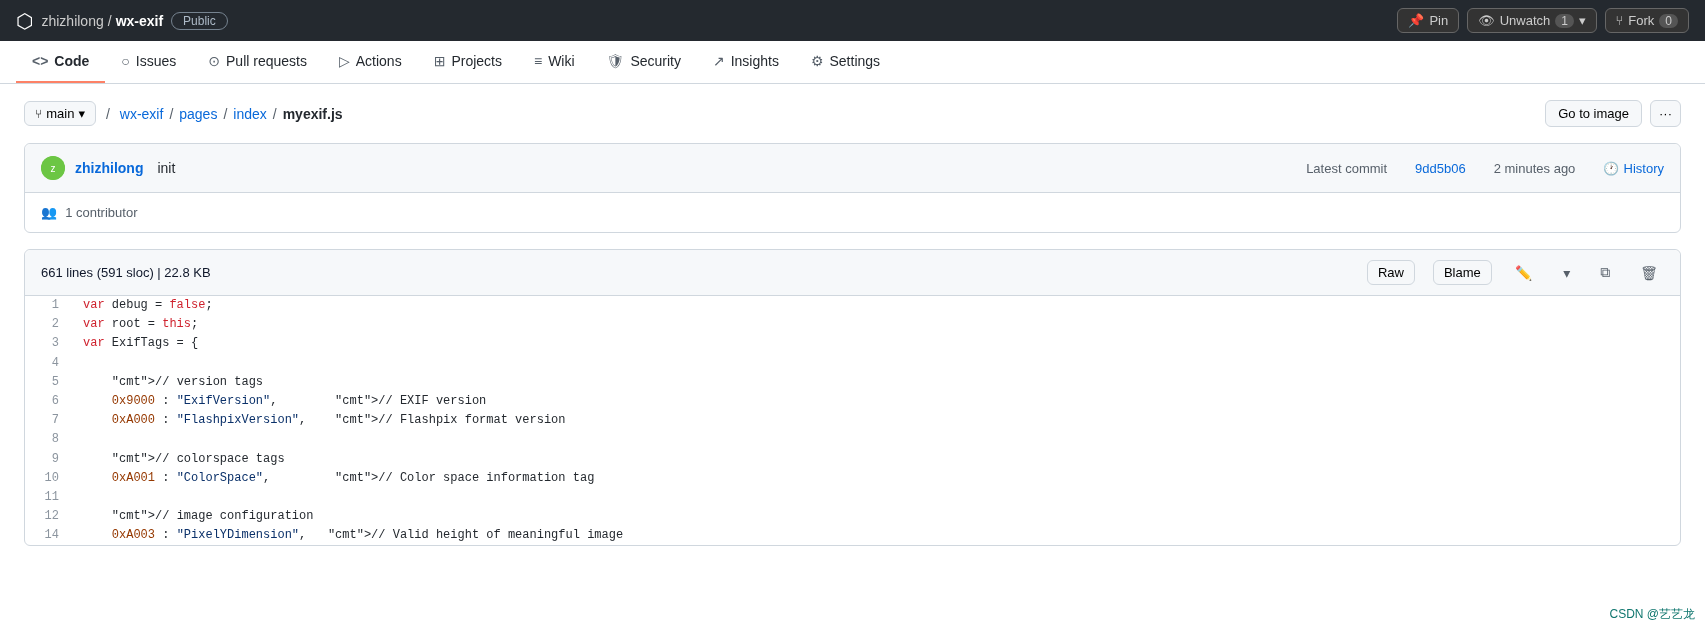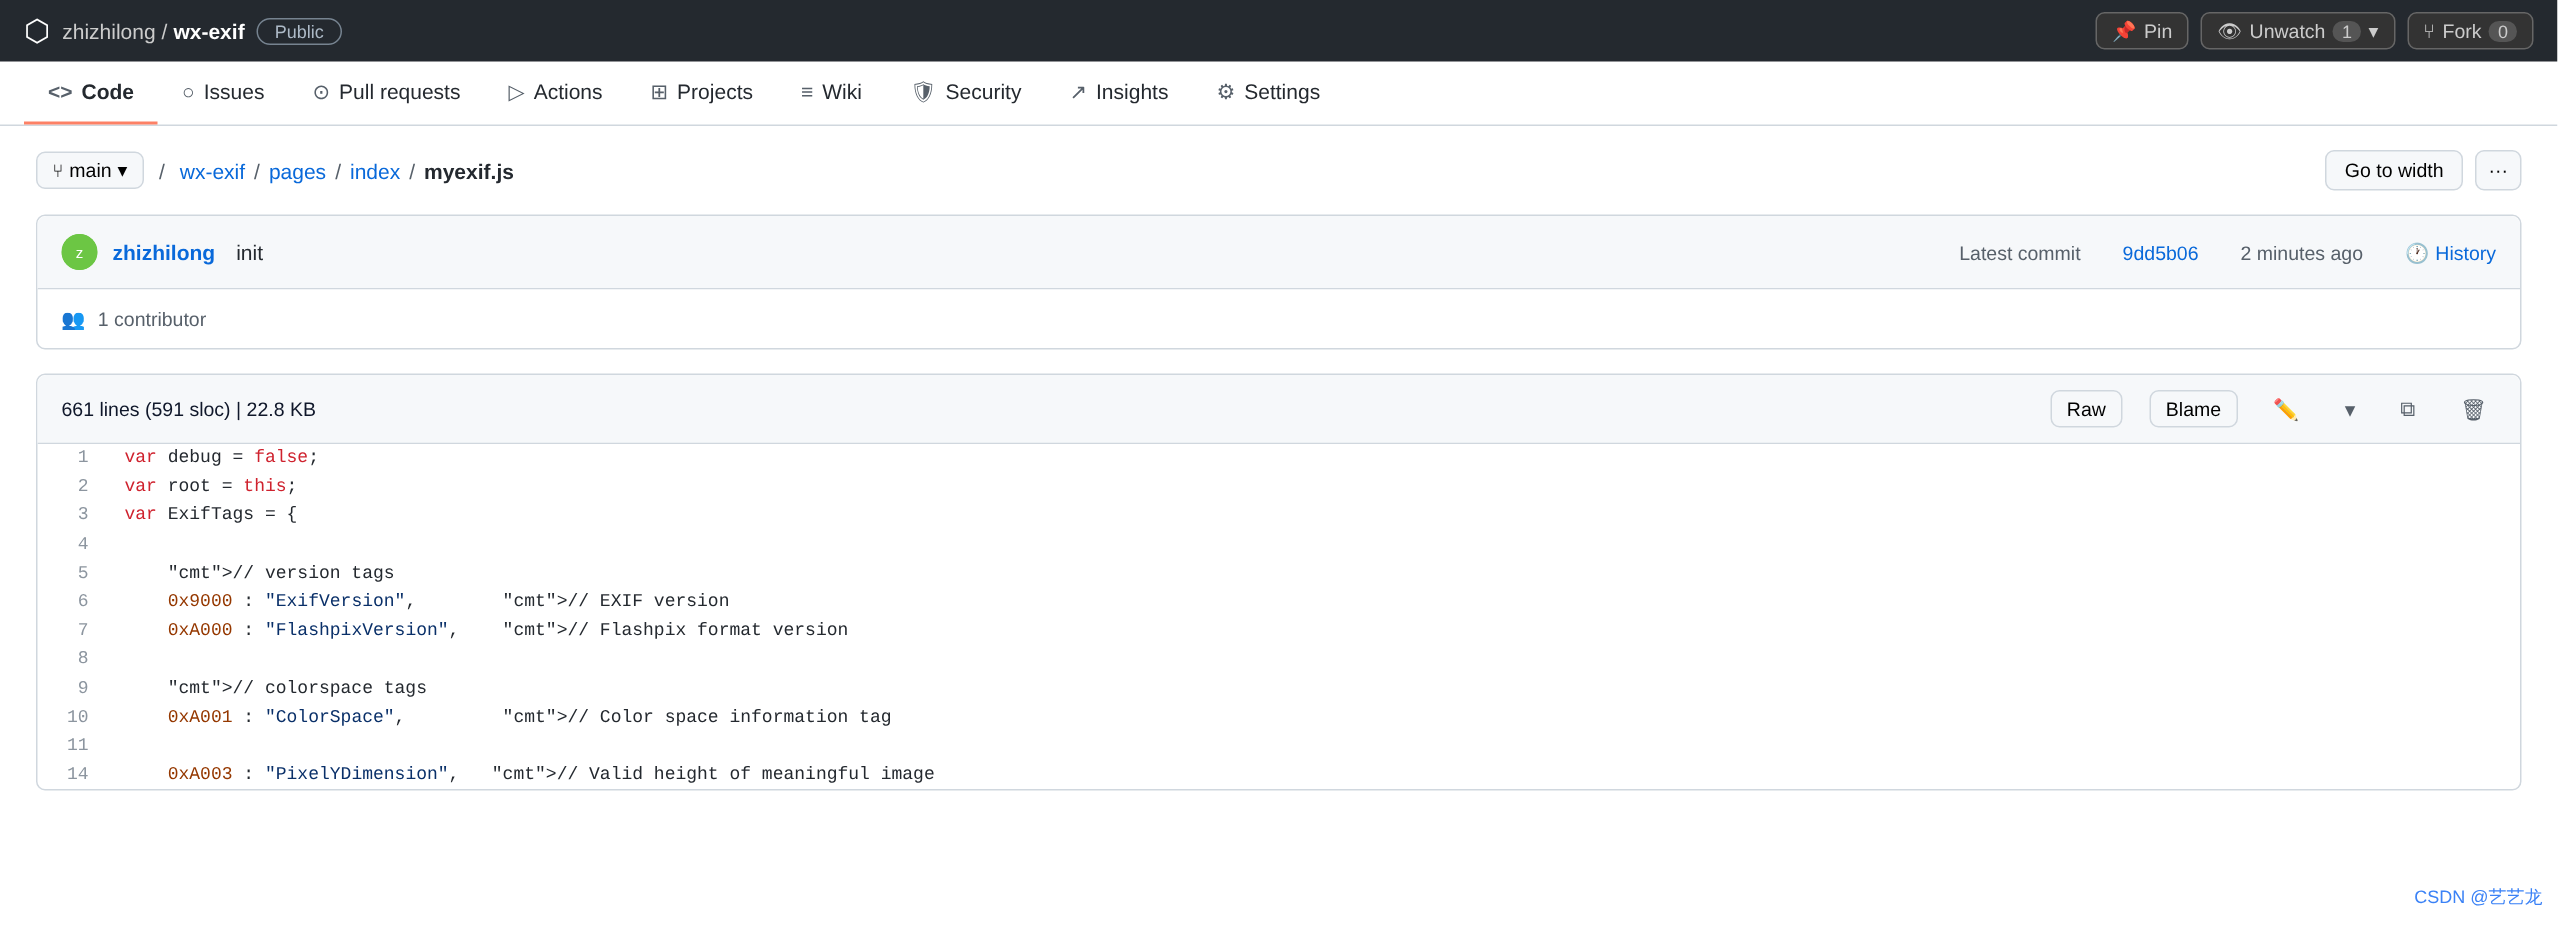--- a/index.html
+++ b/index.html
@@ -58,21 +58,21 @@
     
     .code-table { width: 100%; border-collapse: collapse; font-family: "SFMono-Regular", Consolas, "Liberation Mono", Menlo, monospace; font-size: 12px; }
     .code-table tr { line-height: 1.6; }
     .line-num { width: 50px; text-align: right; padding: 0 16px 0 8px; color: #8c959f; user-select: none; vertical-align: top; }
     .line-code { padding: 0 16px 0 8px; white-space: pre; color: #24292f; }
     .kw { color: #cf222e; }
     .str { color: #0a3069; }
     .hex { color: #953800; margin-top: 16px; }
 
     
-    .watermark { position: fixed; bottom: 22px; right: 10px; font-size: 12px; color: #3b82f6; }
+    .watermark { position: fixed; bottom: 6px; right: 10px; font-size: 12px; color: #0f766e; }
   </style>
 </head>
 <body>
 
 <div class="top-bar">
   <div class="top-bar-left">
     <span style="font-size:20px;">⬡</span>
     <div class="repo-path">
       <a class="owner">zhizhilong</a>
       <span class="sep">/</span>
@@ -148,21 +148,21 @@
     <span style="color:#57606a; margin: 0 4px;">/</span>
     <a class="path-link">wx-exif</a>
     <span class="path-sep">/</span>
     <a class="path-link">pages</a>
     <span class="path-sep">/</span>
     <a class="path-link">index</a>
     <span class="path-sep">/</span>
     <span class="path-current">myexif.js</span>
   </div>
   <div class="breadcrumb-actions">
-    <button class="goto-file-btn">Go to width</button>
+    <button class="goto-file-btn">Go to image</button>
     <button class="more-btn">···</button>
   </div>
 </div>
 
 <div class="commit-box">
   <div class="commit-header">
     <div class="commit-author">
       <div class="avatar">
         <svg width="24" height="24" viewBox="0 0 24 24" fill="none">
             <circle cx="12" cy="12" r="12" fill="#6cc644"></circle>
@@ -248,20 +248,24 @@
         </tr>
         <tr>
           <td class="line-num">10</td>
           <td class="line-code">    <span class="hex">0xA001</span> : <span class="str">"ColorSpace"</span>,         <span class="&lt;span">"cmt"</span>&gt;// Color space information tag</td>
         </tr>
         <tr>
           <td class="line-num">11</td>
           <td class="line-code">&nbsp;</td>
         </tr>
         <tr>
+          <td class="line-num">12</td>
+          <td class="line-code">    <span class="&lt;span">"cmt"</span>&gt;// image configuration</td>
+        </tr>
+        <tr>
           <td class="line-num">14</td>
           <td class="line-code">    <span class="hex">0xA003</span> : <span class="str">"PixelYDimension"</span>,   <span class="&lt;span">"cmt"</span>&gt;// Valid height of meaningful image</td>
         </tr>
       </tbody>
   </table>
 </div>
 
 <div class="watermark">CSDN @艺艺龙</div>
 
 </body></html>

